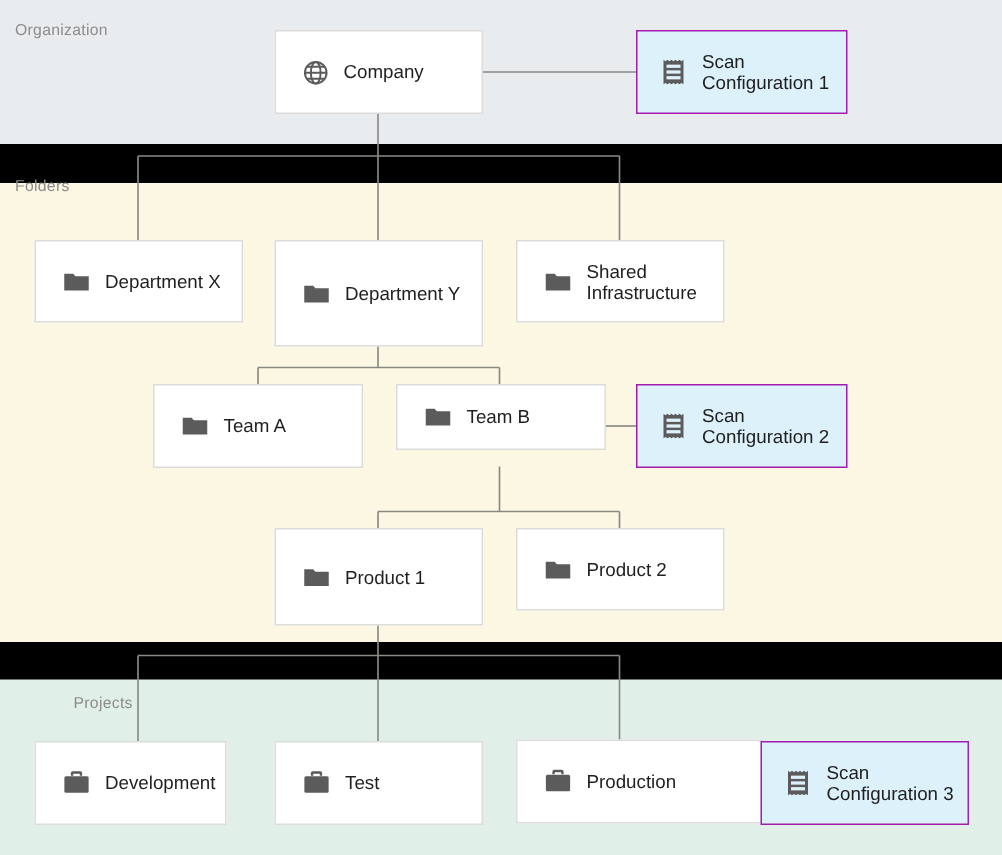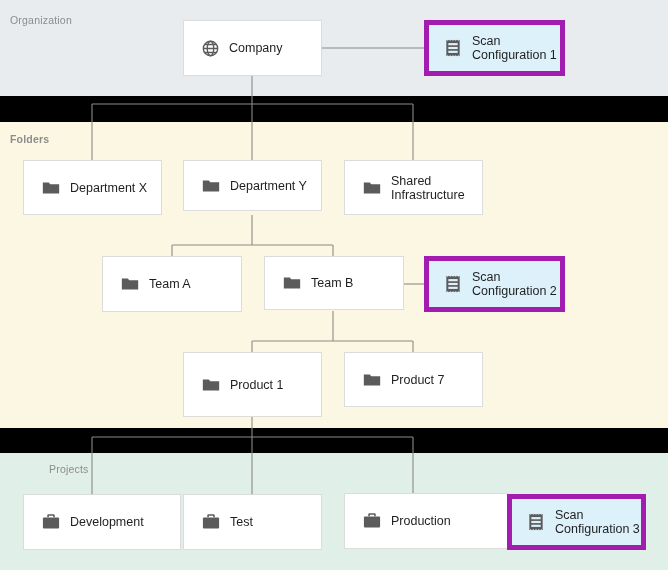--- a/index.html
+++ b/index.html
@@ -34,42 +34,42 @@
     box-sizing:border-box;
     background:#ffffff;
     border:1px solid #dcdcdc;
     display:flex;
     align-items:center;
     gap:9px;
     padding:0 0 0 17px;
   }
   .node.scan{
     background:#ddf1fb;
-    border:5px solid #a21caf;
+    border:1px solid #a21caf;
     padding-left:14px;
   }
   .node-label{
     font-size:12.5px;
     color:#1f1f1f;
     line-height:14px;
     white-space:pre-line;
   }
   .ico{flex:0 0 auto;display:block;}
 </style>
 </head>
 <body>
 
 <div id="diagram">
 
   <div class="band" id="band-org"></div>
   <div class="band" id="band-folders"></div>
   <div class="band" id="band-projects"></div>
 
   <div class="band-label" style="left:10px;top:14px;">Organization</div>
-  <div class="band-label" style="left:10px;top:133px;font-weight:bold;">Folders</div>
+  <div class="band-label" style="left:10px;top:118px;">Folders</div>
   <div class="band-label" style="left:10px;top:463px;padding-left:39px;">Projects</div>
 
   <svg id="edges" viewBox="0 0 668 570" width="668" height="570">
     <defs>
       <marker id="ah" viewBox="0 0 10 10" refX="8.5" refY="5" markerWidth="7" markerHeight="7" orient="auto-start-reverse">
         <path d="M 0 0.6 L 9 5 L 0 9.4" fill="none" stroke="#8a8a85" stroke-width="1.1"></path>
       </marker>
     </defs>
     <g fill="none" stroke="#8a8a85" stroke-width="1.1">
 
@@ -127,21 +127,21 @@
 Configuration 1</span>
   </div>
 
   <div class="node" style="left:23px;top:160px;width:139px;height:55px;">
     <svg class="ico" width="20" height="20" viewBox="0 0 24 24">
       <path fill="#5b5b5b" d="M2.2 5.3h7.1l1.8 2.1h10.7v11.3H2.2z"></path>
     </svg>
     <span class="node-label">Department X</span>
   </div>
 
-  <div class="node" style="left:183px;top:160px;width:139px;height:51px;">
+  <div class="node" style="left:183px;top:160px;width:139px;height:71px;">
     <svg class="ico" width="20" height="20" viewBox="0 0 24 24">
       <path fill="#5b5b5b" d="M2.2 5.3h7.1l1.8 2.1h10.7v11.3H2.2z"></path>
     </svg>
     <span class="node-label">Department Y</span>
   </div>
 
   <div class="node" style="left:344px;top:160px;width:139px;height:55px;">
     <svg class="ico" width="20" height="20" viewBox="0 0 24 24">
       <path fill="#5b5b5b" d="M2.2 5.3h7.1l1.8 2.1h10.7v11.3H2.2z"></path>
     </svg>
@@ -149,21 +149,21 @@
 Infrastructure</span>
   </div>
 
   <div class="node" style="left:102px;top:256px;width:140px;height:56px;">
     <svg class="ico" width="20" height="20" viewBox="0 0 24 24">
       <path fill="#5b5b5b" d="M2.2 5.3h7.1l1.8 2.1h10.7v11.3H2.2z"></path>
     </svg>
     <span class="node-label">Team A</span>
   </div>
 
-  <div class="node" style="left:264px;top:256px;width:140px;height:54px;text-align:center;">
+  <div class="node" style="left:264px;top:256px;width:140px;height:44px;text-align:center;">
     <svg class="ico" width="20" height="20" viewBox="0 0 24 24">
       <path fill="#5b5b5b" d="M2.2 5.3h7.1l1.8 2.1h10.7v11.3H2.2z"></path>
     </svg>
     <span class="node-label">Team B</span>
   </div>
 
   <div class="node scan" style="left:424px;top:256px;width:141px;height:56px;">
     <svg class="ico" width="20" height="20" viewBox="0 0 24 24">
       <path fill="#5b5b5b" d="M4 2.2l1.6 1.1L7.2 2.2l1.6 1.1L10.4 2.2 12 3.3 13.6 2.2l1.6 1.1L16.8 2.2l1.6 1.1L20 2.2v19.6l-1.6-1.1-1.6 1.1-1.6-1.1-1.6 1.1L12 20.7l-1.6 1.1-1.6-1.1-1.6 1.1-1.6-1.1L4 21.8z"></path>
       <g fill="#ddf1fb">
@@ -180,24 +180,24 @@
     <svg class="ico" width="20" height="20" viewBox="0 0 24 24">
       <path fill="#5b5b5b" d="M2.2 5.3h7.1l1.8 2.1h10.7v11.3H2.2z"></path>
     </svg>
     <span class="node-label">Product 1</span>
   </div>
 
   <div class="node" style="left:344px;top:352px;width:139px;height:55px;">
     <svg class="ico" width="20" height="20" viewBox="0 0 24 24">
       <path fill="#5b5b5b" d="M2.2 5.3h7.1l1.8 2.1h10.7v11.3H2.2z"></path>
     </svg>
-    <span class="node-label">Product 7</span>
-  </div>
-
-  <div class="node" style="left:23px;top:494px;width:158px;height:56px;">
+    <span class="node-label">Product 2</span>
+  </div>
+
+  <div class="node" style="left:23px;top:494px;width:128px;height:56px;">
     <svg class="ico" width="20" height="20" viewBox="0 0 24 24">
       <path fill="#5b5b5b" d="M9 2.6h6a1.5 1.5 0 0 1 1.5 1.5v2.1h-1.9V4.5h-5.2v1.7H7.5V4.1A1.5 1.5 0 0 1 9 2.6z"></path>
       <rect x="2.3" y="6.6" width="19.4" height="13.2" rx="1.2" fill="#5b5b5b"></rect>
     </svg>
     <span class="node-label">Development</span>
   </div>
 
   <div class="node" style="left:183px;top:494px;width:139px;height:56px;">
     <svg class="ico" width="20" height="20" viewBox="0 0 24 24">
       <path fill="#5b5b5b" d="M9 2.6h6a1.5 1.5 0 0 1 1.5 1.5v2.1h-1.9V4.5h-5.2v1.7H7.5V4.1A1.5 1.5 0 0 1 9 2.6z"></path>

